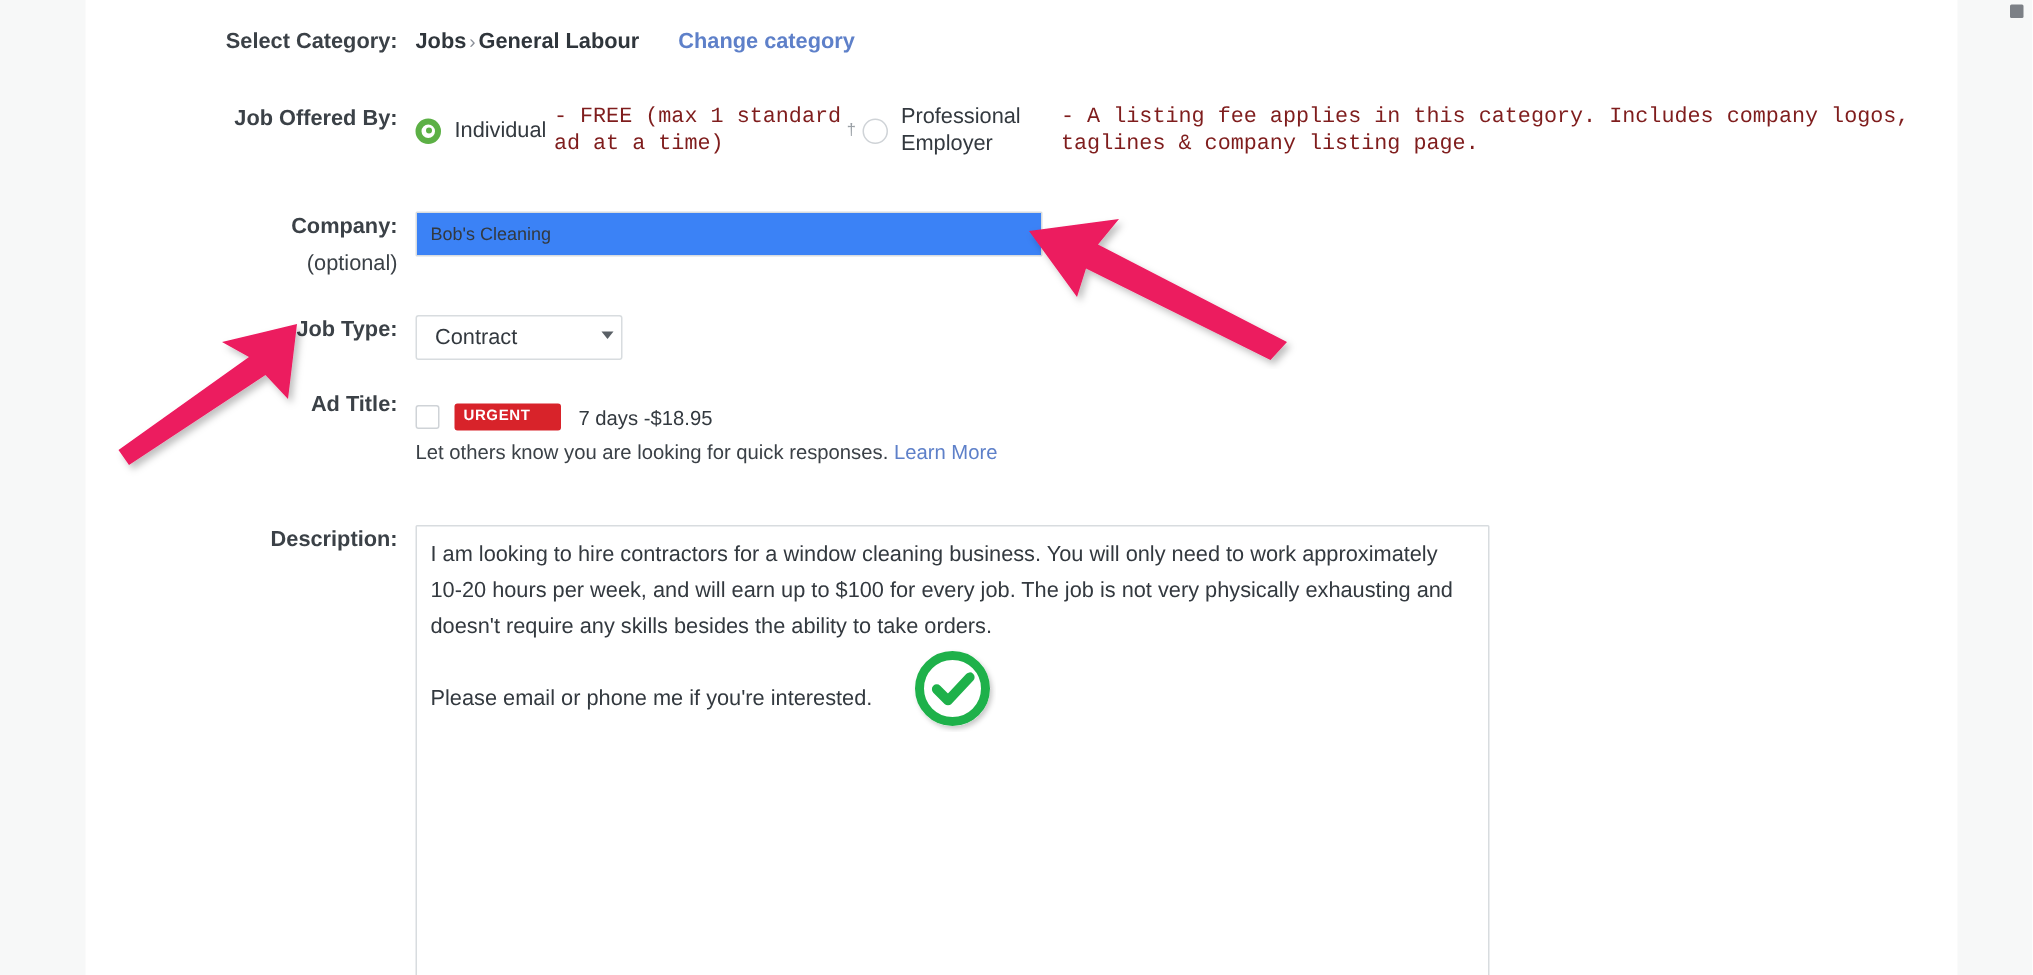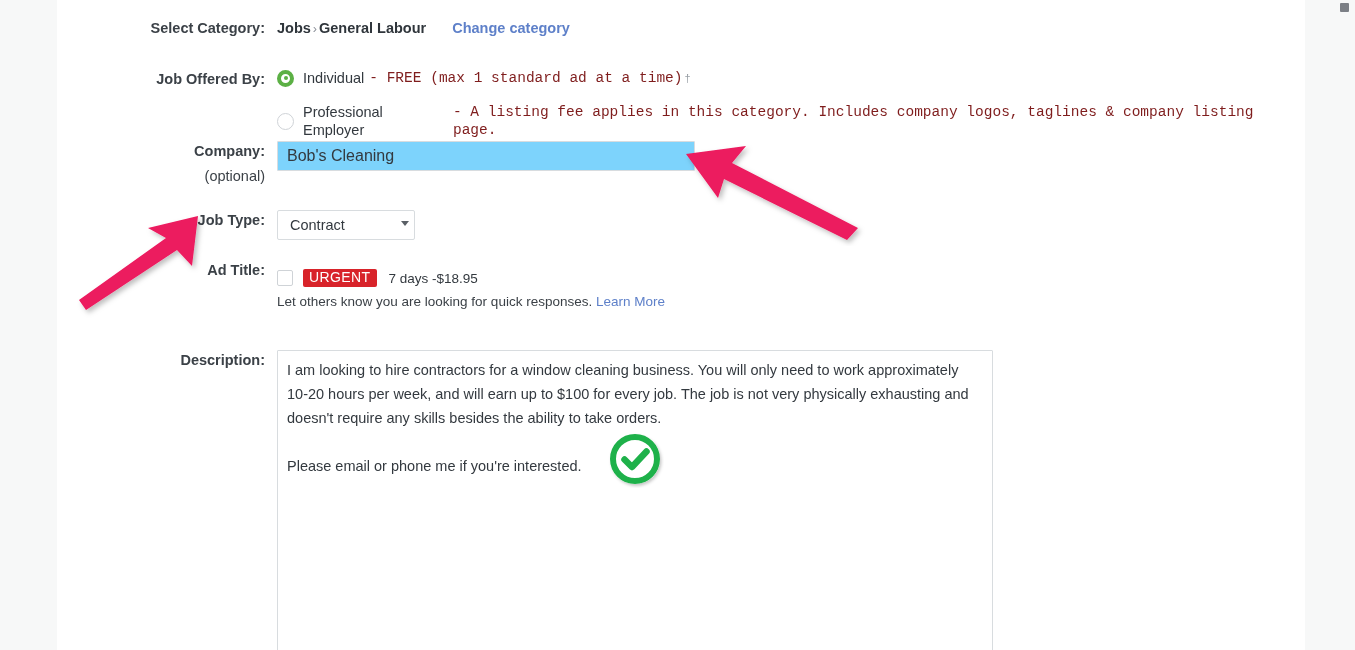--- a/index.html
+++ b/index.html
@@ -90,21 +90,21 @@
     color: #5e80c9;
     font-size: 14.5px;
     cursor: pointer;
     line-height: 20px;
   }
   .link.small { font-size: 13.5px; }
   #change-category { margin-left: 22px; }
 
   
   #row-offered { left: 0px; top: 69px; justify-content: flex-end; }
-  .radio-list { display: flex; flex-direction: column; gap: 16px; }
+  .radio-list { display: flex; gap: 4px; }
   .radio-line {
     display: flex;
     align-items: center;
     font-size: 14.5px;
     line-height: 18px;
   }
   .radio {
     width: 17px;
     height: 17px;
     border-radius: 50%;
@@ -134,24 +134,24 @@
     font-size: 11px;
     vertical-align: super;
     margin-left: 2px;
   }
 
   
   #row-company { left: 0px; top: 141px; }
   .text-input {
     height: 30px;
     border: 1px solid #d8dcdf;
-    background: #7dd3fc;
+    background: #3b82f6;
     box-sizing: border-box;
     font-family: "Liberation Sans", sans-serif;
-    font-size: 16px;
+    font-size: 12px;
     color: #33393f;
     padding: 0 9px;
     line-height: 28px;
     border-radius: 1px;
     outline: none;
   }
   #company-input { width: 418px; }
 
   
   #row-jobtype { left: 0px; top: 210px; }
@@ -197,24 +197,24 @@
     border: 1px solid #cfd3d7;
     background: #fff;
     box-sizing: border-box;
     border-radius: 2px;
     margin-right: 10px;
     flex: 0 0 auto;
   }
   .badge-urgent {
     background: #d8232a;
     color: #ffffff;
-    font-size: 14px;
-    font-weight: 400;
+    font-size: 10px;
+    font-weight: 700;
     letter-spacing: 0.4px;
-    padding: 2px 6px 3px 6px;
+    padding: 2px 20px 3px 6px;
     border-radius: 2px;
     line-height: 13px;
   }
   .price-text {
     margin-left: 12px;
     font-size: 13.5px;
     color: #33393f;
   }
   .hint-line {
     margin-top: 5px;

